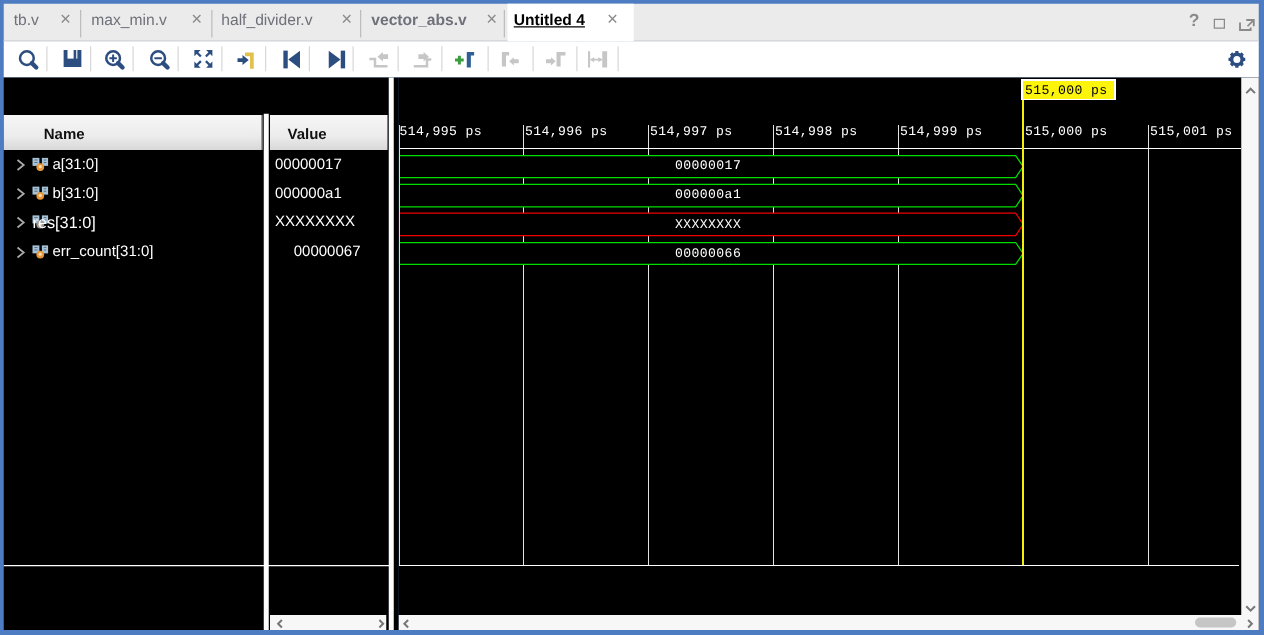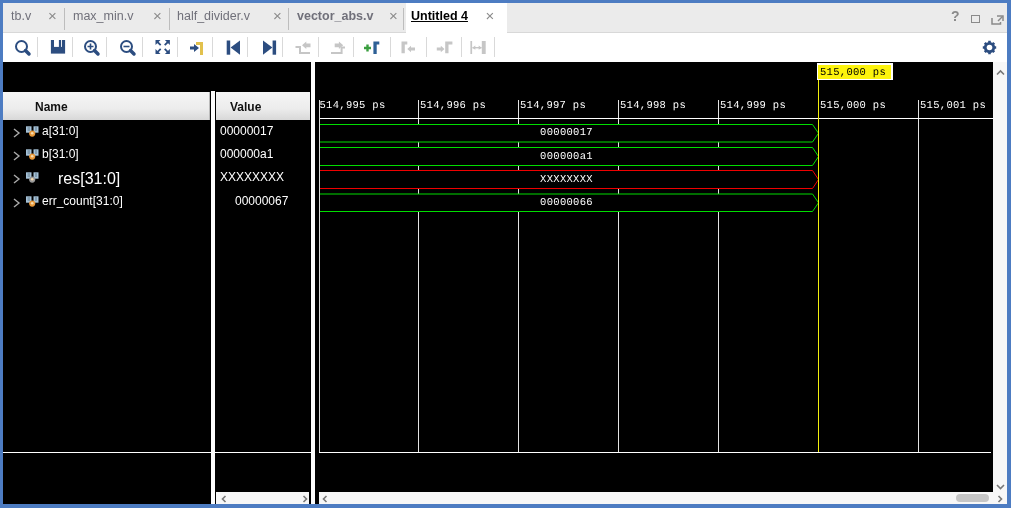--- a/index.html
+++ b/index.html
@@ -172,21 +172,21 @@
 <div class="abs" style="left:12px;top:171.4px;width:9px;height:12px;"><svg width="9" height="12" viewBox="0 0 9 12">
         <path d="M2 2 L7 6 L2 10" fill="none" stroke="#aaaaaa" stroke-width="1.4"></path>
       </svg></div>
 <svg class="abs" style="left:25px;top:171.4px;" width="14" height="14" viewBox="0 0 14 14">
   <rect x="1" y="1.3" width="5.5" height="6.4" fill="#a5c2d8"></rect>
   <rect x="8.5" y="1.3" width="5" height="6.4" fill="#a5c2d8"></rect>
   <path d="M2.5 3 h2.5 M2.5 5 h2.5 M10 3 h2 M10 5 h2" stroke="#5a6f80" stroke-width="0.9"></path>
   <circle cx="7.2" cy="8.6" r="3.1" fill="#9a9a9a"></circle>
   <circle cx="7.2" cy="8.3" r="1.3" fill="#f7dcb0"></circle>
 </svg>
-<div class="abs" style="left:58px;top:170.4px;font-size:16px;color:#ffffff;">res[31:0]</div>
+<div class="abs" style="left:26px;top:170.4px;font-size:13px;color:#ffffff;">res[31:0]</div>
 <div class="abs" style="left:220px;top:170.4px;font-size:12px;color:#ffffff;">XXXXXXXX</div>
 <div class="abs" style="left:12px;top:194.7px;width:9px;height:12px;"><svg width="9" height="12" viewBox="0 0 9 12">
         <path d="M2 2 L7 6 L2 10" fill="none" stroke="#aaaaaa" stroke-width="1.4"></path>
       </svg></div>
 <svg class="abs" style="left:25px;top:194.7px;" width="14" height="14" viewBox="0 0 14 14">
   <rect x="1" y="1.3" width="5.5" height="6.4" fill="#a5c2d8"></rect>
   <rect x="8.5" y="1.3" width="5" height="6.4" fill="#a5c2d8"></rect>
   <path d="M2.5 3 h2.5 M2.5 5 h2.5 M10 3 h2 M10 5 h2" stroke="#5a6f80" stroke-width="0.9"></path>
   <circle cx="7.2" cy="8.6" r="3.1" fill="#e8983a"></circle>
   <circle cx="7.2" cy="8.3" r="1.3" fill="#f7dcb0"></circle>

